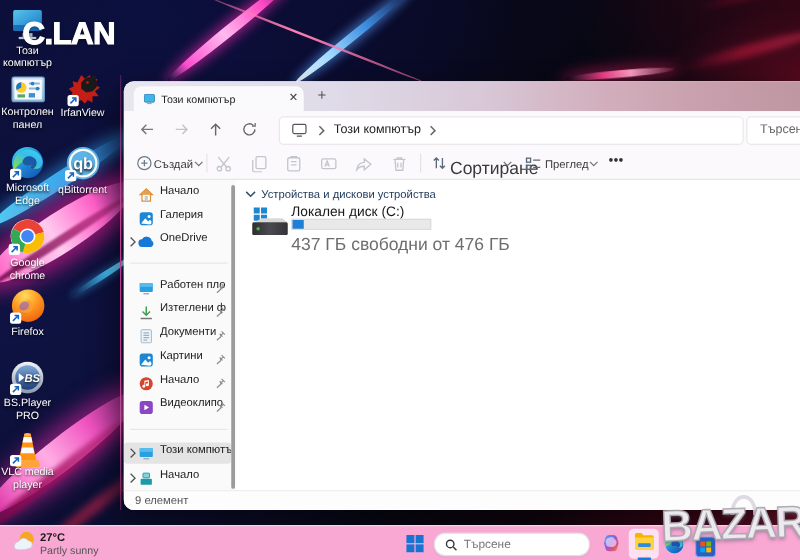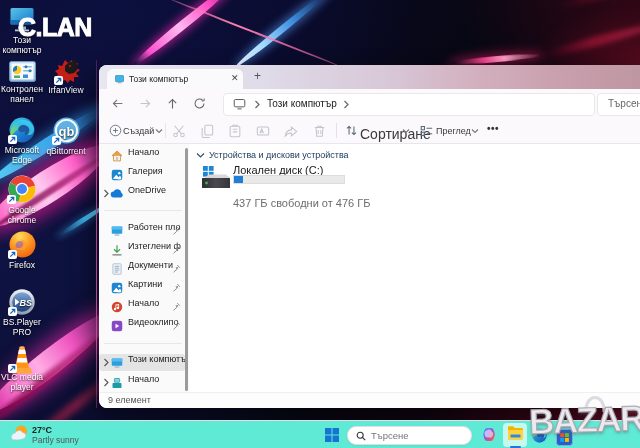--- a/index.html
+++ b/index.html
@@ -28,21 +28,21 @@
        background:linear-gradient(90deg,#e8e6ee 0%,#dfdbe8 30%,#d8c8d8 52%,#d2aebc 70%,#c89fac 85%,#bd96a2 100%);}
   #tab{position:absolute;left:8px;top:4px;width:136px;height:20px;background:#fafafc;border-radius:6px 6px 0 0;
        display:flex;align-items:center;font-size:9px;color:#222;}
   #navrow{position:absolute;left:0;top:24px;width:100%;height:29px;background:#fbf9fb;}
   #toolbar{position:absolute;left:0;top:53px;width:100%;height:25px;background:#fbf9fb;border-bottom:1px solid #e8e6e8;}
   #body{position:absolute;left:0;top:79px;width:100%;height:249px;background:#fff;}
   #statusbar{position:absolute;left:0;bottom:0;width:100%;height:15px;background:#fdfdfd;border-top:1px solid #efefef;
        font-size:9px;color:#555;}
   .side-item{position:absolute;left:0;width:88px;height:18px;display:flex;align-items:flex-start;font-size:9px;color:#1b1b1b;white-space:nowrap;overflow:hidden;}
   
-  #taskbar{position:absolute;left:0;top:420px;width:640px;height:28px;background:#5eead4;border-top:1px solid #e3dee4;}
+  #taskbar{position:absolute;left:0;top:420px;width:640px;height:28px;background:#f9a8d4;border-top:1px solid #e3dee4;}
   
   #bazar{position:absolute;right:-4px;top:400px;font-family:"Liberation Sans",sans-serif;font-weight:bold;
        font-size:35px;letter-spacing:-1.5px;color:#eceaef;-webkit-text-stroke:1.2px rgba(168,165,173,.9);
        text-shadow:0 2px 3px rgba(90,90,100,.5);transform:rotate(-2deg);}
 </style>
 </head>
 <body>
 <div id="screen">
   <div id="wall">
 
@@ -504,21 +504,21 @@
                 <stop offset="0" stop-color="#2e2e32"></stop>
                 <stop offset=".5" stop-color="#4a4a50"></stop>
                 <stop offset="1" stop-color="#333338"></stop>
               </linearGradient>
             </defs>
         </svg>
         <span class="abs" style="left:42px;top:20px;font-size:11px;color:#191919;">Локален диск (C:)</span>
         <div class="abs" style="left:42px;top:31px;width:110px;height:7px;background:#e9e9e9;border:1px solid #dcdcdc;">
           <div style="width:9px;height:100%;background:#1f7fd4;"></div>
         </div>
-        <span class="abs" style="left:42px;top:53px;font-size:11px;color:#6d6d6d;">437 ГБ свободни от 476 ГБ</span>
+        <span class="abs" style="left:42px;top:43px;font-size:14px;color:#6d6d6d;">437 ГБ свободни от 476 ГБ</span>
       </div>
     </div>
     <div id="statusbar">
         <span style="position:absolute;left:9px;top:2px;">9 елемент</span>
       </div>
   </div>
   <div id="taskbar">
     <svg class="abs" style="left:9px;top:4px" width="19" height="18" viewBox="0 0 20 19">
         <circle cx="13" cy="6.5" r="6" fill="#f5a623"></circle>
         <path d="M12.5 1.5 a6 6 0 0 0-5.8 4.5 a6 6 0 0 0 2 11.5 l7 0" fill="none"></path>

